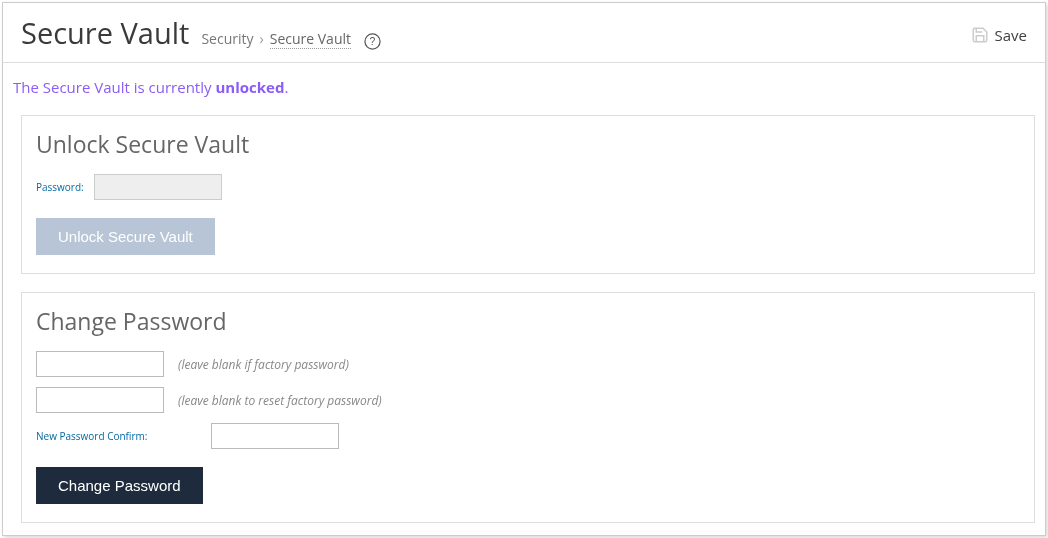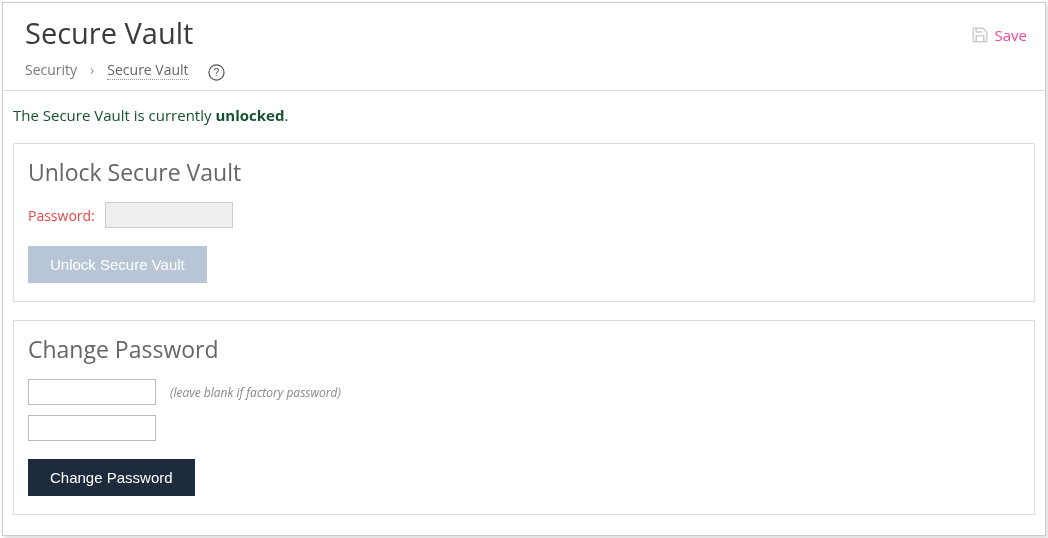--- a/index.html
+++ b/index.html
@@ -28,94 +28,93 @@
       display: flex;
       align-items: baseline;
       justify-content: space-between;
       padding: 10px 18px 10px 18px;
       border-bottom: 1px solid #ddd;
     }
     .header-left {
       display: flex;
       align-items: baseline;
       gap: 8px;
-      flex-direction: column;
     }
     .page-title {
       font-size: 29px;
       font-weight: 400;
       color: #3a3a3a;
     }
     .breadcrumb {
       font-size: 14px;
       color: #777;
       display: flex;
-      gap: 13px;
+      gap: 6px;
       margin-left: 4px;
     }
     .breadcrumb-current {
       border-bottom: 1px dotted #999;
       color: #666;
     }
     .help-icon {
       display: inline-flex;
       align-items: center;
       justify-content: center;
       width: 18px;
       height: 18px;
       margin-left: 6px;
       position: relative;
       top: 3px;
     }
     .header-right {
       display: flex;
       align-items: center;
       gap: 6px;
-      color: #ec4899;
+      color: #404040;
       font-size: 15px;
     }
     .save-icon {
       display: inline-flex;
       align-items: center;
     }
     .content {
       padding: 14px 6px 10px 6px;
     }
     .status-line {
       font-size: 15px;
-      color: #14532d;
+      color: #8b5cf6;
       margin: 0 0 18px 4px;
     }
     .status-line strong {
       font-weight: 700;
     }
     .panel {
       border: 1px solid #ddd;
-      margin: 0 4px 18px 4px;
+      margin: 0 4px 18px 12px;
       padding: 12px 14px 18px 14px;
     }
     .panel-title {
       font-size: 23px;
       font-weight: 400;
       color: #666;
       margin-bottom: 14px;
     }
     .form-row {
       display: flex;
       align-items: center;
       gap: 10px;
       margin-bottom: 10px;
     }
     .form-row-wide label {
       width: 165px;
       display: inline-block;
     }
     .form-row label {
-      font-size: 14px;
-      color: #ef4444;
+      font-size: 10px;
+      color: #0369a1;
     }
     input[type="password"], input[type="text"] {
       border: 1px solid #bbb;
       height: 26px;
       width: 128px;
       padding: 2px 6px;
       font-size: 14px;
       background: #fff;
     }
     input[disabled] {
@@ -195,17 +194,22 @@
     </div>
 
     <div class="panel">
       <h2 class="panel-title">Change Password</h2>
       <div class="form-row form-row-wide">
         <input type="password" style="">
         <span class="hint">(leave blank if factory password)</span>
       </div>
       <div class="form-row form-row-wide">
         <input type="password" style="">
+        <span class="hint">(leave blank to reset factory password)</span>
+      </div>
+      <div class="form-row form-row-wide">
+        <label>New Password Confirm:</label>
+        <input type="password" style="">
       </div>
       <button class="btn btn-primary">Change Password</button>
     </div>
   </div>
 </div>
 
 </body></html>

